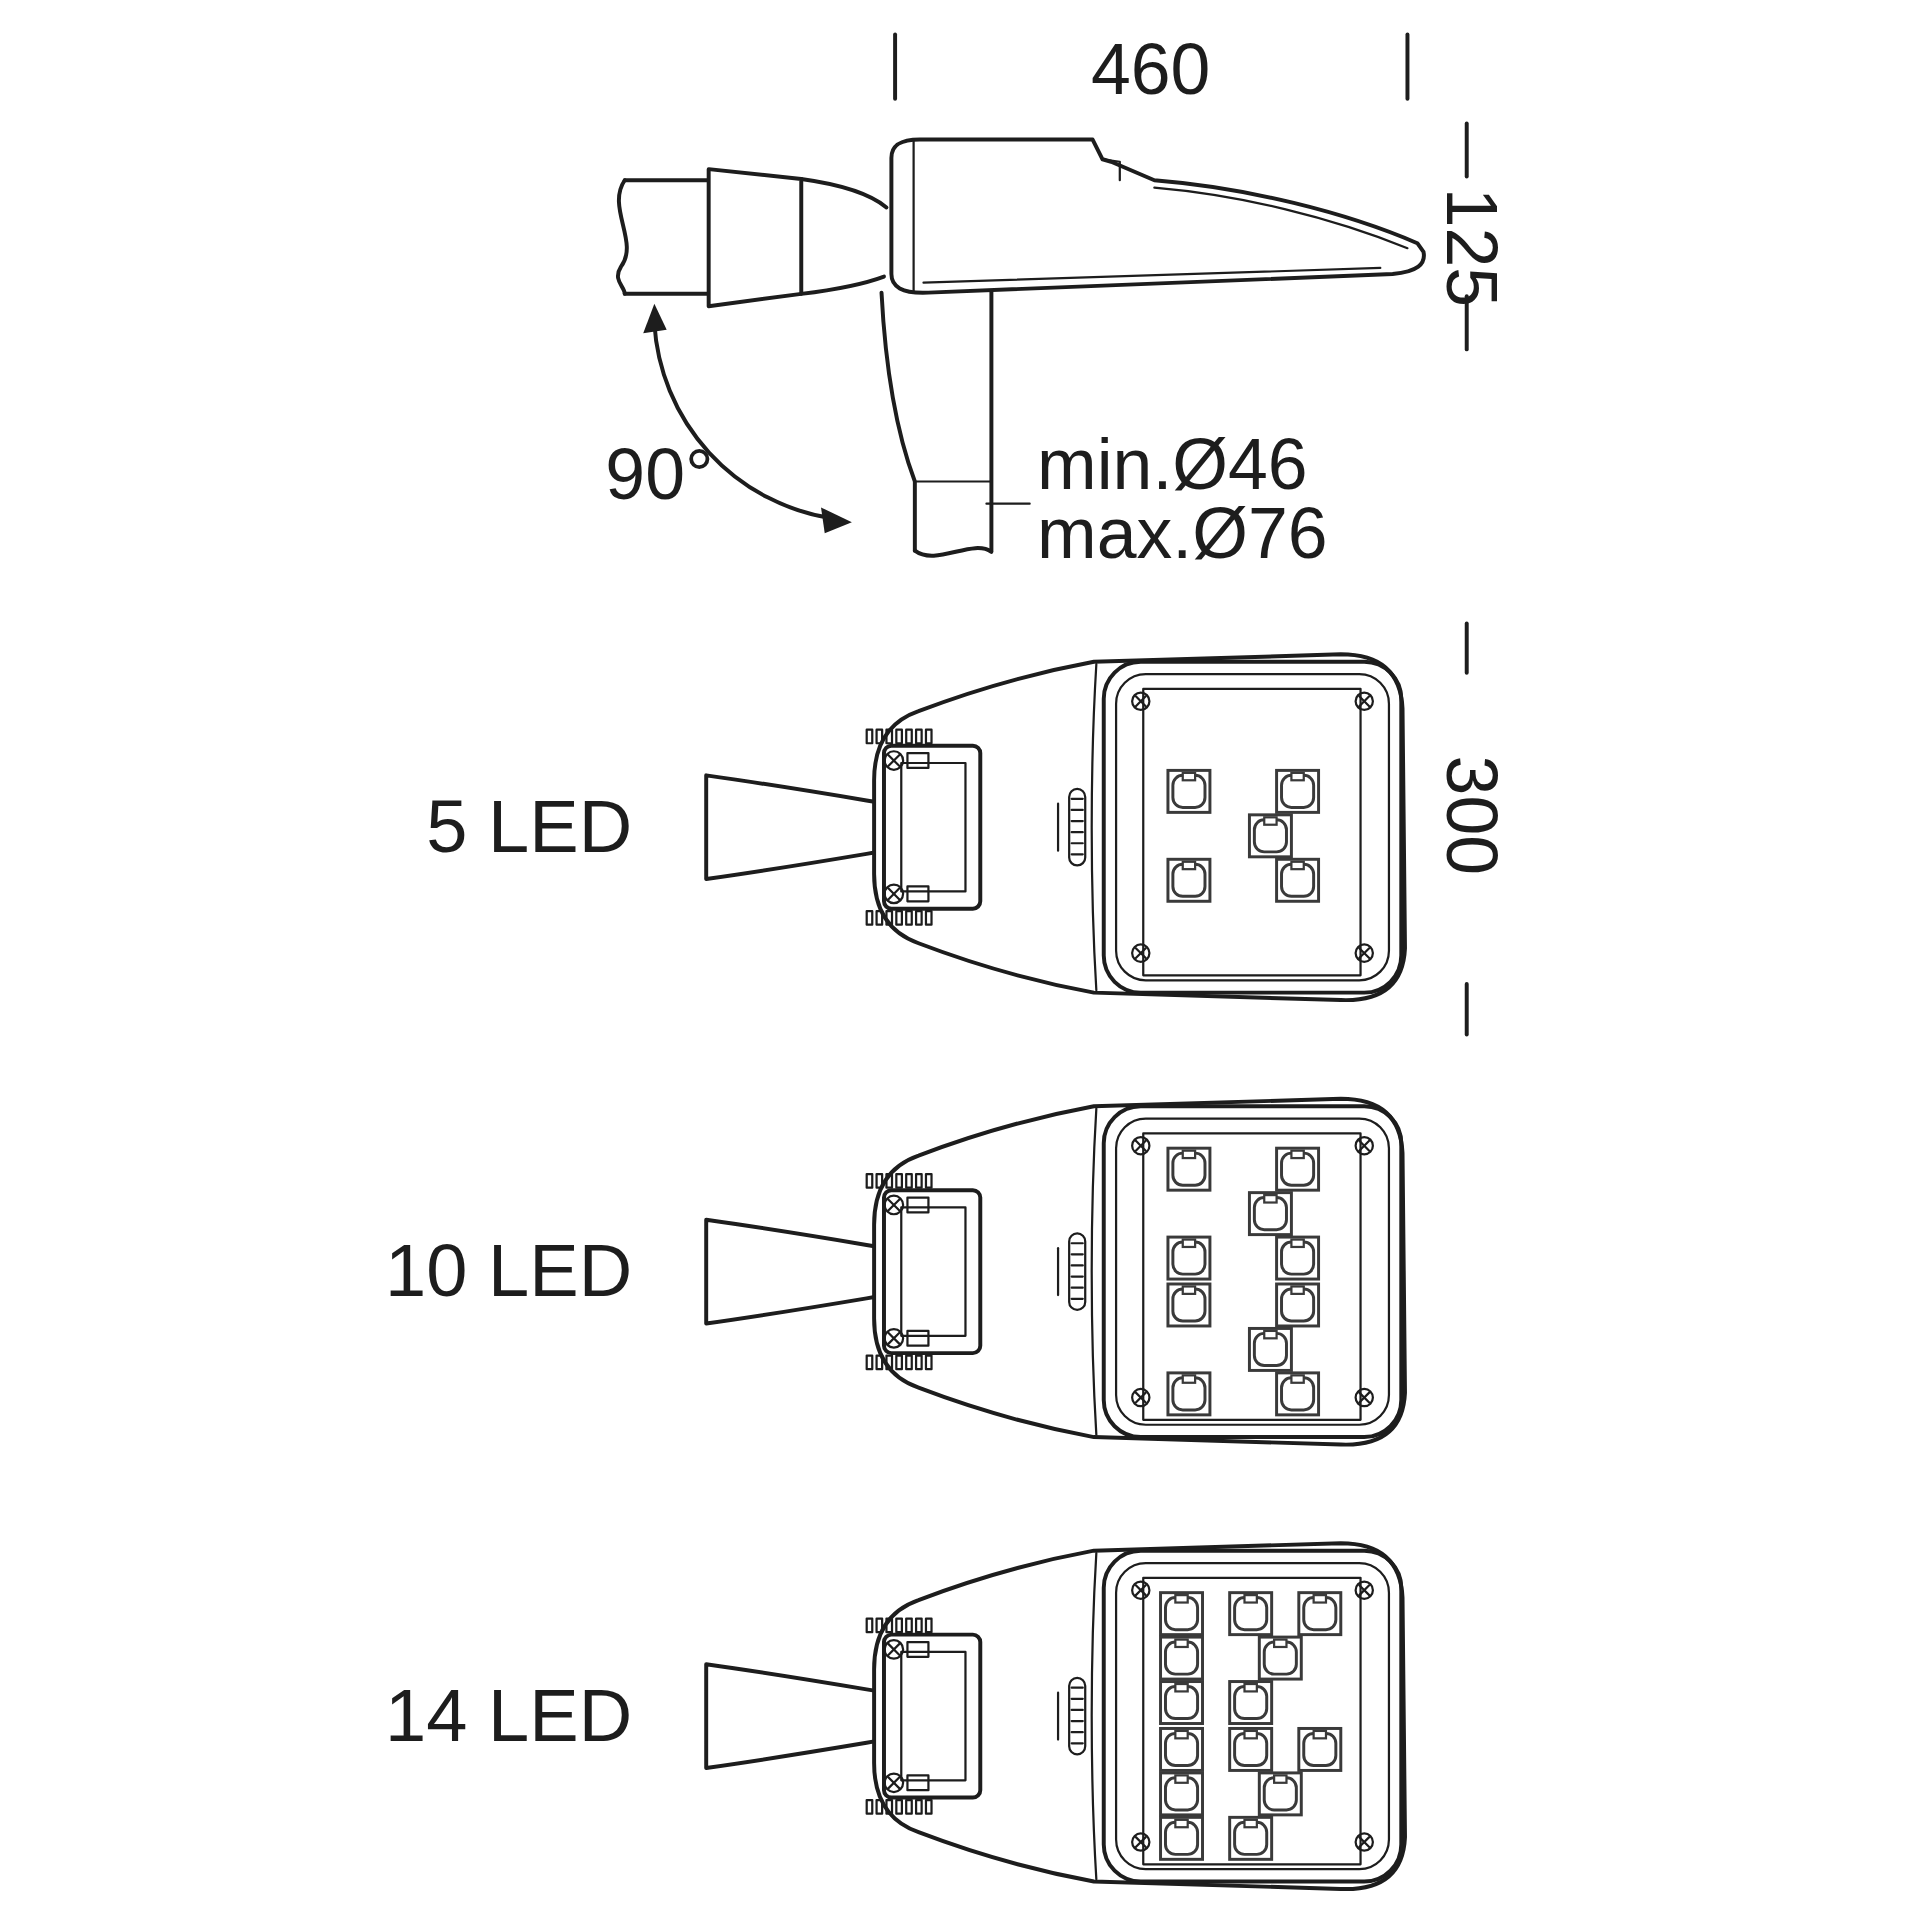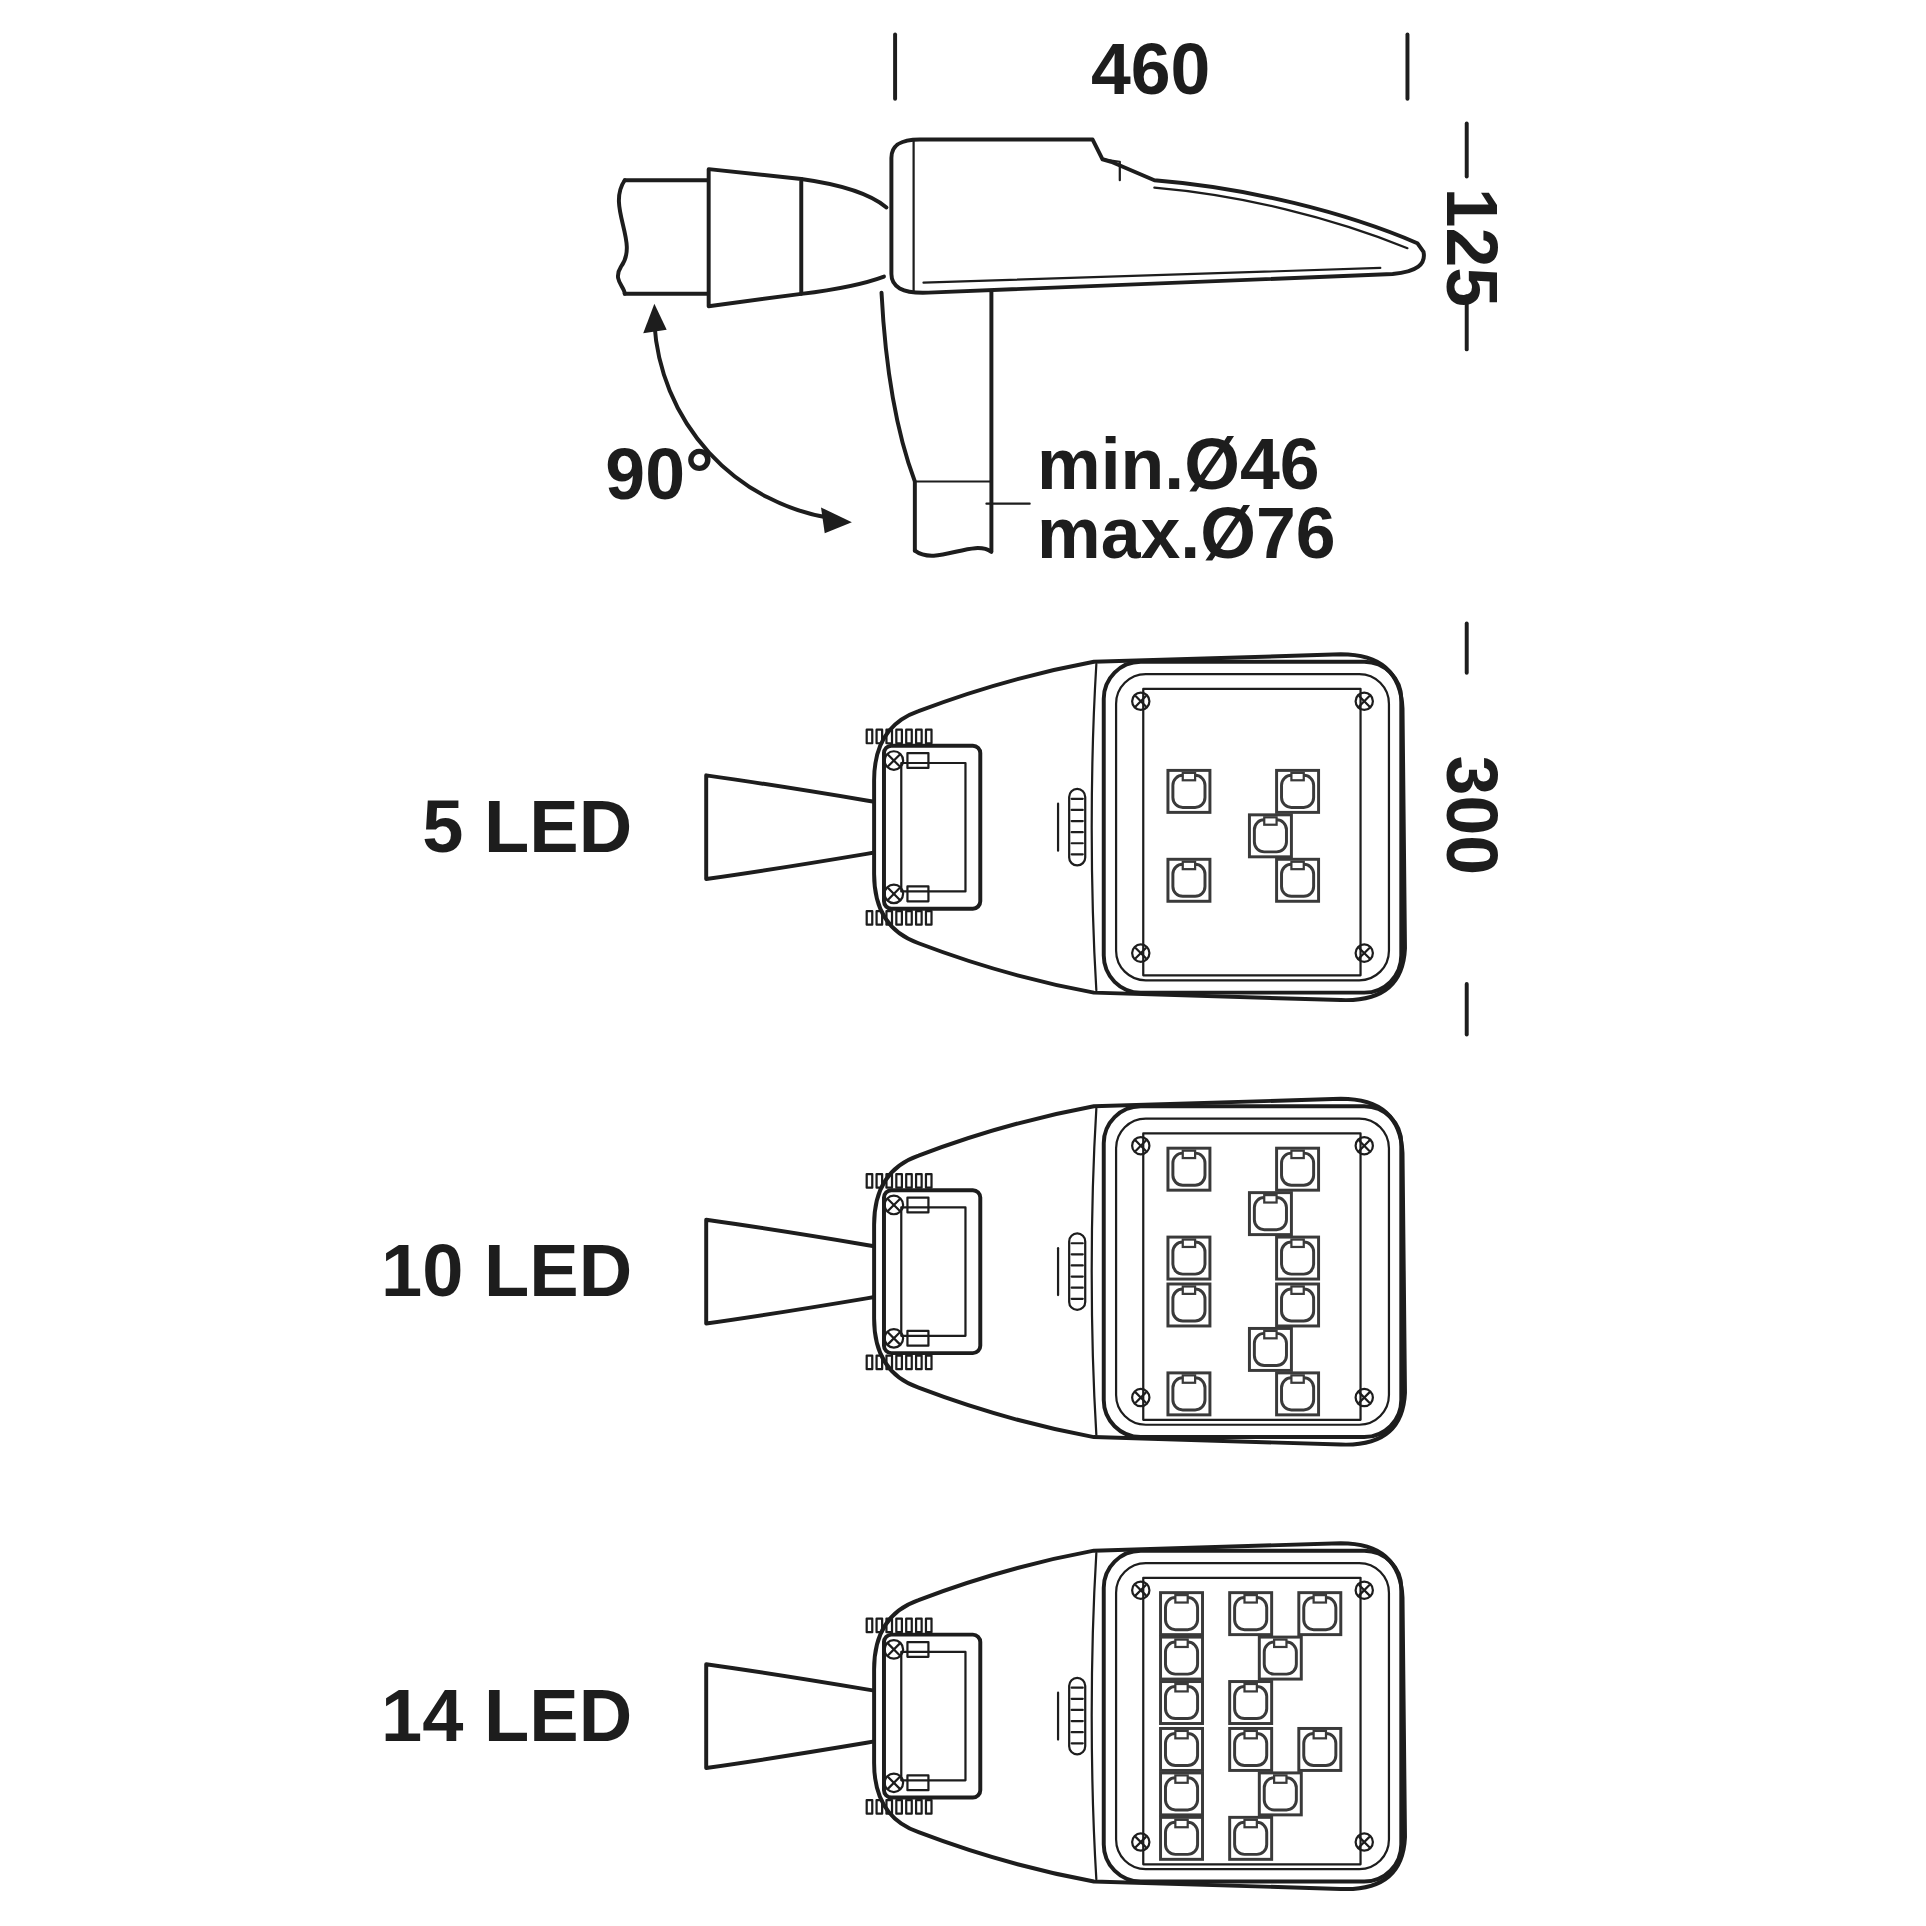--- a/index.html
+++ b/index.html
@@ -1,16 +1,16 @@
 <!DOCTYPE html>
 <html style="--ink: #1d1d1d; --led: #3a3a3a;font-size:7.7px"><head>
 <meta charset="utf-8">
 <style>
   html,body{margin:0;padding:0;background:#fff;}
-  .canvas{width:1556px;height:1926px;font-weight:bold;}
+  .canvas{width:1556px;height:1926px;}
   svg{display:block;}
   .ln{fill:none;stroke:var(--ink,#1d1d1d);stroke-width:3.2;stroke-linecap:round;stroke-linejoin:round;}
   .ln2{fill:none;stroke:var(--ink,#1d1d1d);stroke-width:1.8;stroke-linecap:round;stroke-linejoin:round;}
   .fw{fill:#ffffff;stroke:var(--ink,#1d1d1d);stroke-width:3.2;stroke-linejoin:round;}
   .lnled{fill:none;stroke:var(--led,#3a3a3a);stroke-width:2.4;}
   .lednotch{fill:#ffffff;stroke:var(--led,#3a3a3a);stroke-width:1.8;}
   .arrow{fill:var(--ink,#1d1d1d);stroke:none;}
   text{font-family:"Liberation Sans","DejaVu Sans",sans-serif;fill:var(--ink,#141414);}
   .dim{font-size:58px;}
   .flabel{font-size:60px;}

